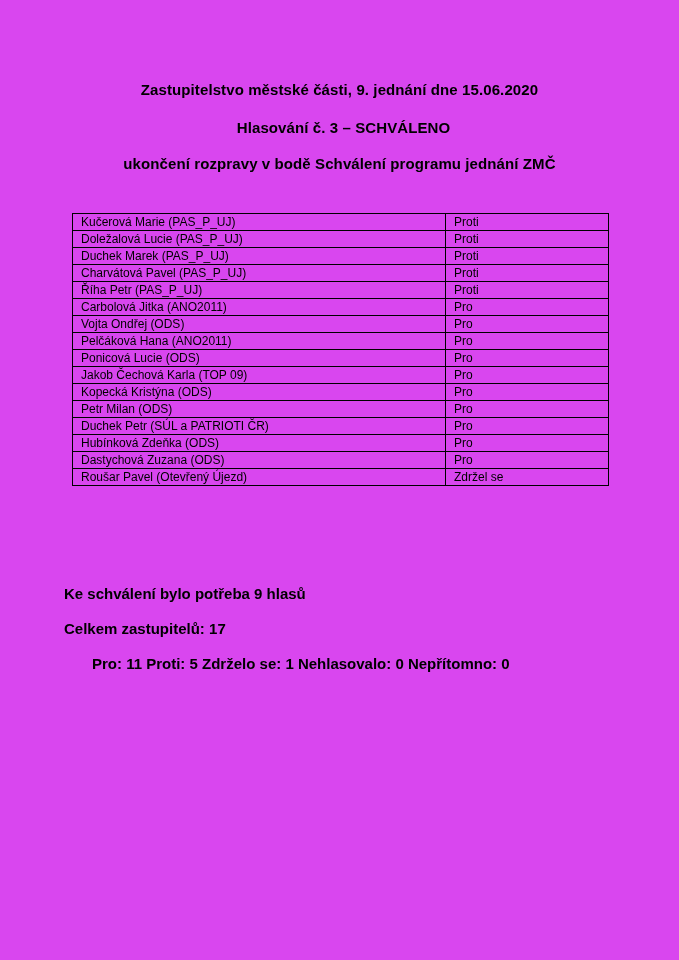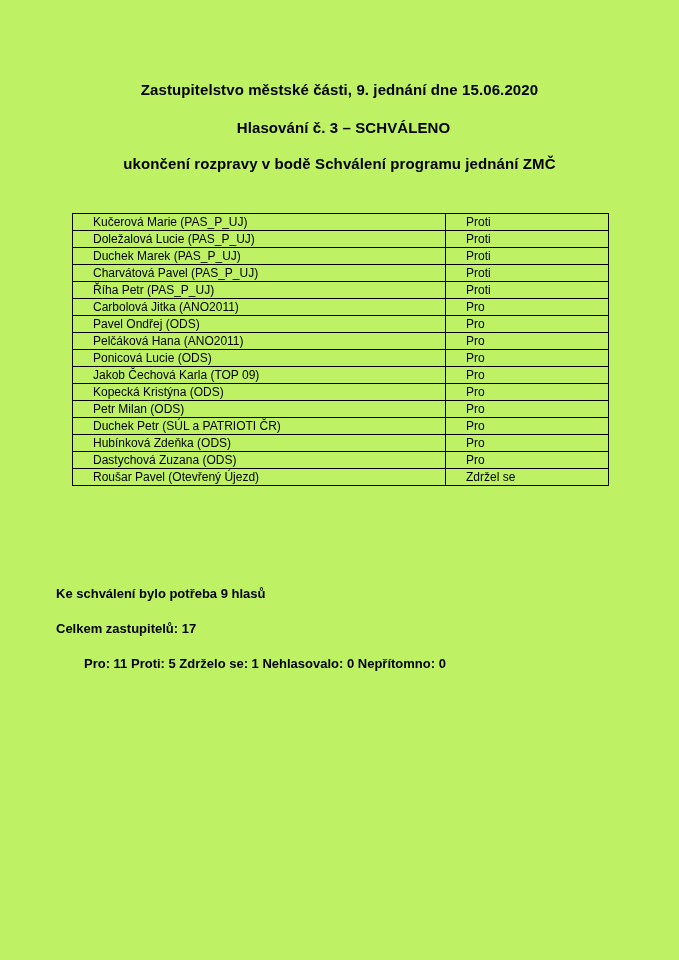--- a/index.html
+++ b/index.html
@@ -9,21 +9,21 @@
     height: 960px;
     position: relative;
     font-family: "Liberation Sans", sans-serif;
     color: #000000;
   }
   .page {
     position: absolute;
     inset: 0;
     width: 679px;
     height: 960px;
-    background: #bef264;
+    background: #d946ef;
     overflow: hidden;
   }
   .title {
     position: absolute;
     left: 0;
     width: 679px;
     text-align: center;
     font-weight: bold;
     font-size: 15px;
     line-height: 20px;
@@ -38,32 +38,32 @@
     left: 72px;
     width: 536px;
     border-collapse: collapse;
     table-layout: fixed;
   }
   table.vote-table td {
     border: 1px solid #000000;
     font-size: 12px;
     line-height: 14px;
     height: 17px;
-    padding: 0 20px;
+    padding: 0 8px;
     white-space: nowrap;
     overflow: hidden;
     vertical-align: middle;
   }
   td.col-name { width: 373px; }
   td.col-vote { width: 163px; }
   .summary-line {
     position: absolute;
-    left: 56px;
+    left: 64px;
     font-weight: bold;
-    font-size: 13px;
+    font-size: 15px;
     line-height: 14px;
     white-space: nowrap;
   }
   .summary-1 { top: 587px; }
   .summary-2 { top: 622px; }
   .summary-3 { top: 657px; padding-left: 28px; }
 </style>
 </head>
 <body>
 
@@ -95,21 +95,21 @@
     </tr>
         <tr>
       <td class="col-name">Říha Petr (PAS_P_UJ)</td>
       <td class="col-vote">Proti</td>
     </tr>
         <tr>
       <td class="col-name">Carbolová Jitka (ANO2011)</td>
       <td class="col-vote">Pro</td>
     </tr>
         <tr>
-      <td class="col-name">Pavel Ondřej (ODS)</td>
+      <td class="col-name">Vojta Ondřej (ODS)</td>
       <td class="col-vote">Pro</td>
     </tr>
         <tr>
       <td class="col-name">Pelčáková Hana (ANO2011)</td>
       <td class="col-vote">Pro</td>
     </tr>
         <tr>
       <td class="col-name">Ponicová Lucie (ODS)</td>
       <td class="col-vote">Pro</td>
     </tr>

